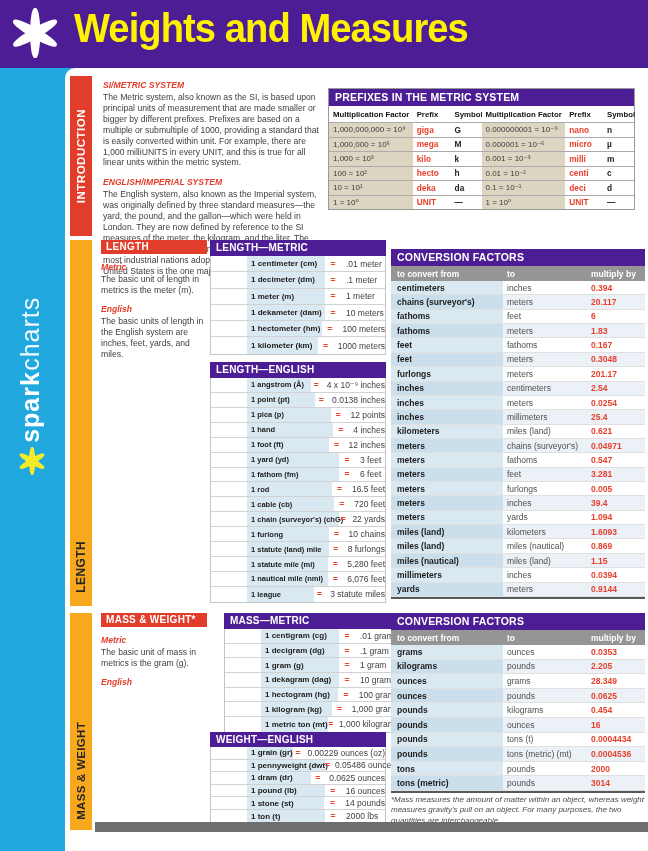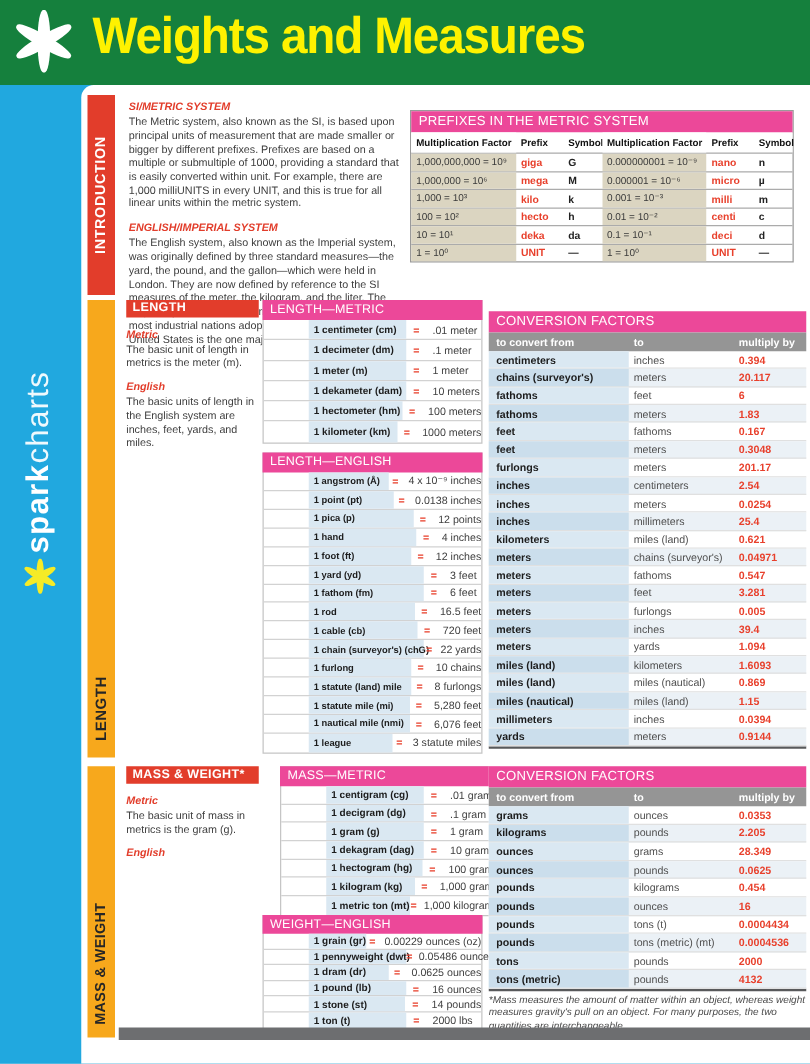--- a/index.html
+++ b/index.html
@@ -1,20 +1,20 @@
 <!DOCTYPE html>
 <html><head>
 <meta charset="utf-8">
 <style>
   html,body{margin:0;padding:0;background:#e8e8e8;}
   *{box-sizing:border-box;}
   .page{position:relative;width:648px;height:851px;background:#21A8DF;overflow:hidden;
         font-family:"Liberation Sans","DejaVu Sans",sans-serif;}
   
-  .top{position:absolute;left:0;top:0;width:648px;height:68px;background:#15803d;}
+  .top{position:absolute;left:0;top:0;width:648px;height:68px;background:#4c1d95;}
   .title{position:absolute;left:74px;top:5px;margin:0;font-size:41px;font-weight:bold;
          color:#FEF200;letter-spacing:-1px;transform:scaleX(.93);transform-origin:left top;white-space:nowrap;}
   
   .ast{position:relative;display:block;}
   .ast i{position:absolute;left:50%;top:0;width:22%;height:100%;border-radius:45%;
          background:var(--ast-color);transform-origin:center;}
   .ast i:nth-child(1){transform:translateX(-50%) rotate(0deg);}
   .ast i:nth-child(2){transform:translateX(-50%) rotate(60deg);}
   .ast i:nth-child(3){transform:translateX(-50%) rotate(120deg);}
   .logo-ast{position:absolute;left:13px;top:8px;width:44px;height:50px;--ast-color:#fff;}
@@ -37,21 +37,21 @@
   .tab-length{top:172px;height:366px;background:#F7A81C;padding-bottom:13px;}
   .tab-length span{color:#262626;font-size:12px;letter-spacing:.4px;}
   .tab-mass{top:545px;height:217px;background:#F7A81C;padding-bottom:10px;}
   .tab-mass span{color:#262626;font-size:11.5px;letter-spacing:.3px;}
   
   .intro-text{position:absolute;left:38px;top:12px;width:220px;}
   .intro-text h3{margin:0 0 2px 0;font-size:8.6px;font-weight:bold;font-style:italic;color:#E23D2B;}
   .intro-text h3 + p{margin:0 0 9px 0;}
   .intro-text p{font-size:8.6px;line-height:1.27;color:#3E3E3E;margin:0;}
   
-  .bar-title{background:#ec4899;color:#fff;font-weight:normal;font-size:10.5px;height:17px;
+  .bar-title{background:#4c1d95;color:#fff;font-weight:bold;font-size:10.5px;height:17px;
              line-height:17px;padding-left:6px;letter-spacing:.2px;white-space:nowrap;overflow:hidden;}
   
   .pf-table{position:absolute;left:263px;top:20px;width:307px;background:#fff;border:1px solid #9A9A9A;}
   .pf-row{display:flex;height:14.5px;border-top:1px solid #ABABAB;}
   .pf-row span{display:flex;align-items:center;height:100%;white-space:nowrap;}
   .pf-head{height:16px;border-top:none;background:#fff;}
   .pf-factor{width:84px;background:#DBD5C1;font-size:8px;color:#3A3A3A;padding-left:4px;}
   .pf-prefix{width:42px;color:#E8402C;font-weight:bold;font-size:8.3px;padding-left:4px;}
   .pf-symbol{width:27px;font-weight:bold;font-size:8.3px;color:#222;}
   .pf-head .pf-factor{background:#fff;color:#111;font-weight:bold;font-size:7.8px;}
@@ -585,21 +585,21 @@
             <span class="conv-by">0.0004536</span>
           </div>
           <div class="conv-row">
             <span class="conv-from">tons</span>
             <span class="conv-to">pounds</span>
             <span class="conv-by">2000</span>
           </div>
           <div class="conv-row alt">
             <span class="conv-from">tons (metric)</span>
             <span class="conv-to">pounds</span>
-            <span class="conv-by">4132</span>
+            <span class="conv-by">3014</span>
           </div>
         </div>
     </section>
 
     <p class="footnote">*Mass measures the amount of matter within an object, whereas weight measures gravity's pull on an object. For many purposes, the two quantities are interchangeable.</p>
 
     <div class="gray-footer"></div>
 
   </main>
 </div>

